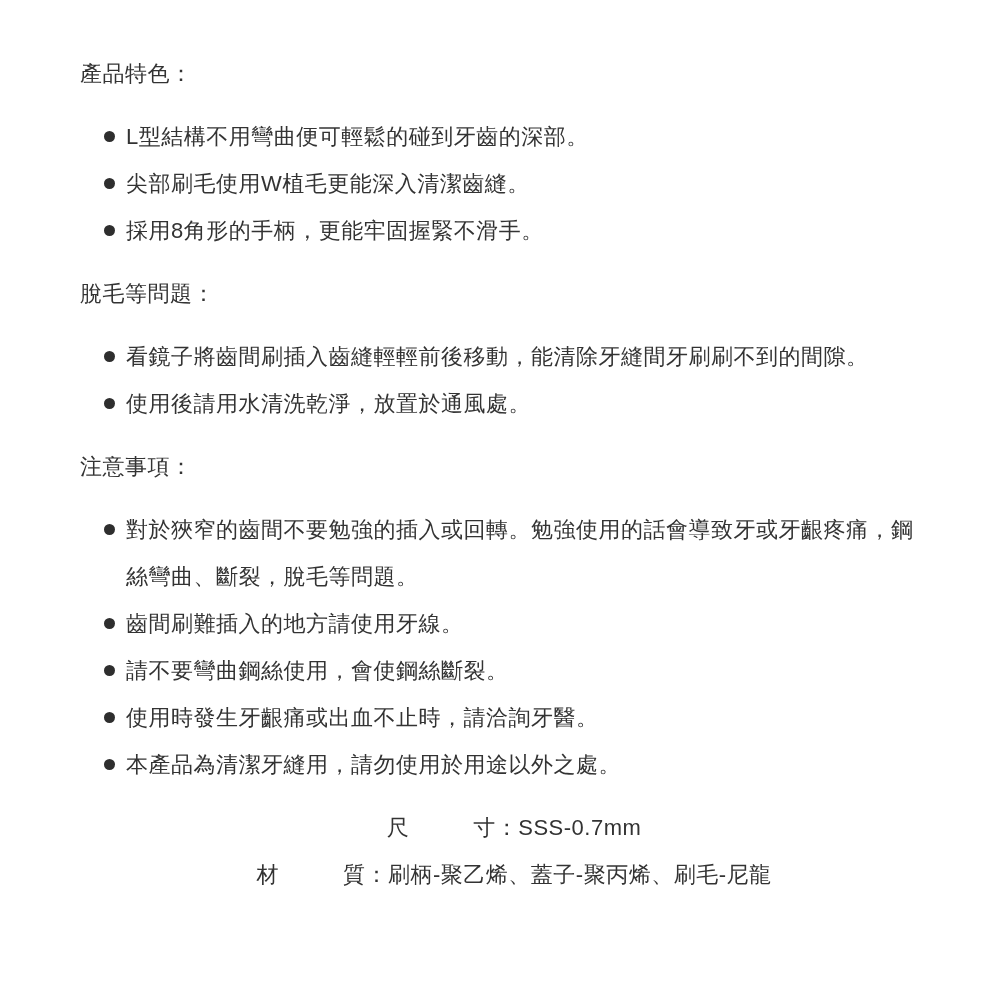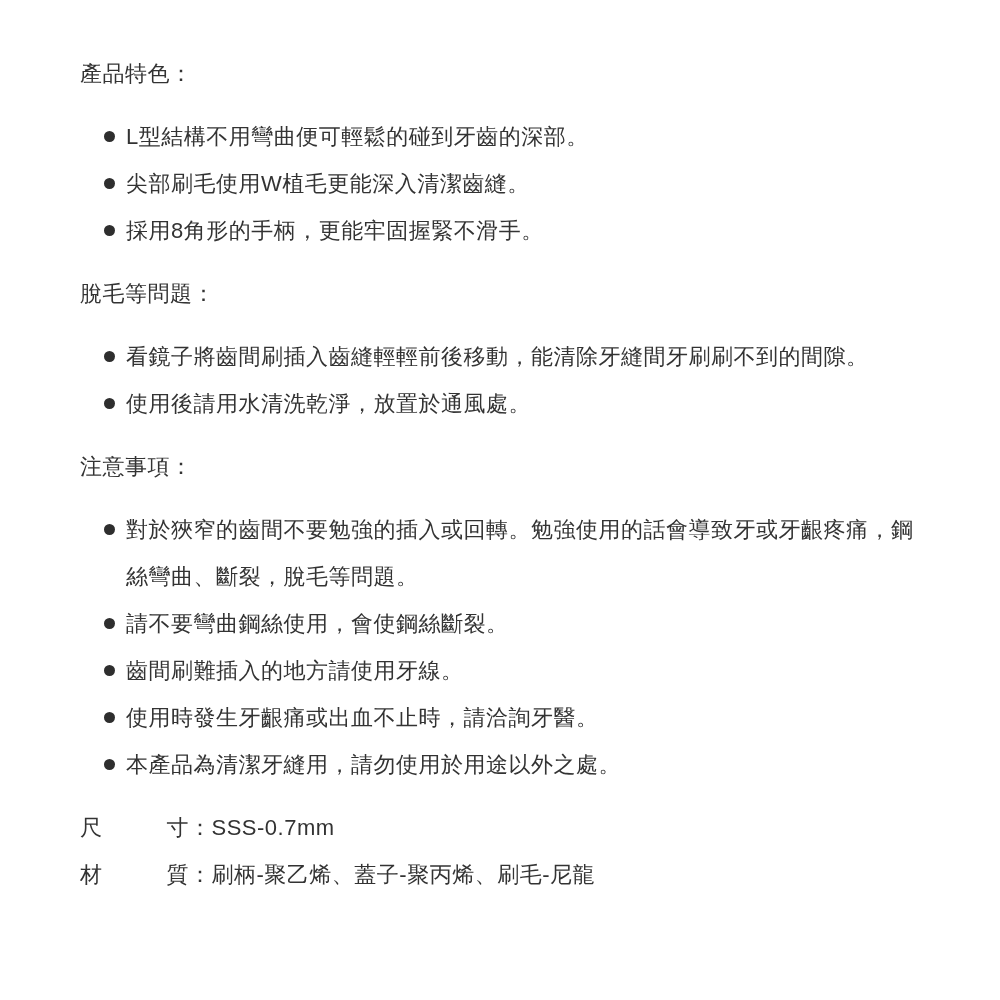--- a/index.html
+++ b/index.html
@@ -42,20 +42,21 @@
     position: absolute;
     left: 8px;
     top: 18px;
     width: 11px;
     height: 11px;
     border-radius: 50%;
     background: #2e2e2e;
   }
   .spec-line {
     white-space: nowrap;
+    text-align: center;
   }
   .label-gap {
     display: inline-block;
     width: 64px;
   }
   .gap-small {
     display: inline-block;
     width: 36px;
   }
 </style>
@@ -94,25 +95,25 @@
     </ul>
 
     <div class="heading">注意事項：</div>
     <ul class="bullets">
       <li>
         <span class="bullet-dot"></span>
         <span>對於狹窄的齒間不要勉強的插入或回轉。勉強使用的話會導致牙或牙齦疼痛，鋼絲彎曲、斷裂，脫毛等問題。</span>
       </li>
       <li>
         <span class="bullet-dot"></span>
-        <span>請不要彎曲鋼絲使用，會使鋼絲斷裂。</span>
+        <span>齒間刷難插入的地方請使用牙線。</span>
       </li>
       <li>
         <span class="bullet-dot"></span>
-        <span>齒間刷難插入的地方請使用牙線。</span>
+        <span>請不要彎曲鋼絲使用，會使鋼絲斷裂。</span>
       </li>
       <li>
         <span class="bullet-dot"></span>
         <span>使用時發生牙齦痛或出血不止時，請洽詢牙醫。</span>
       </li>
       <li>
         <span class="bullet-dot"></span>
         <span>本產品為清潔牙縫用，請勿使用於用途以外之處。</span>
       </li>
     </ul>

